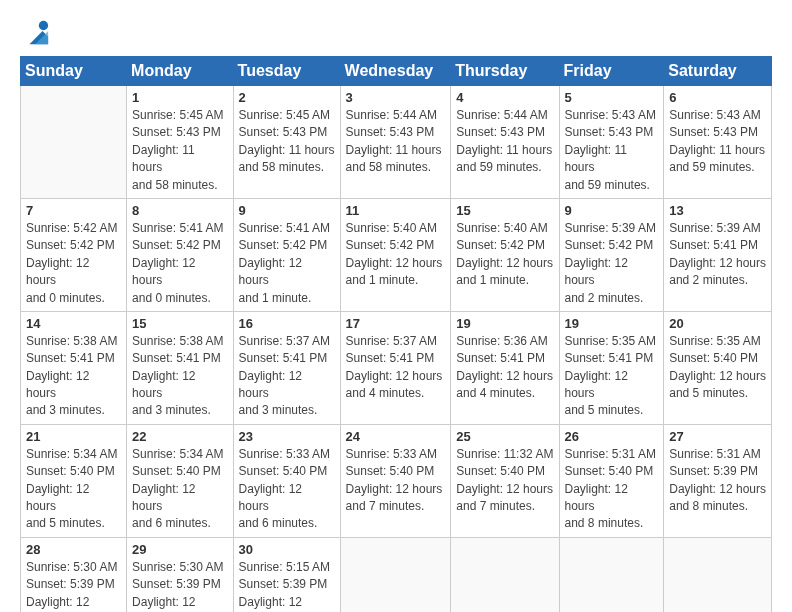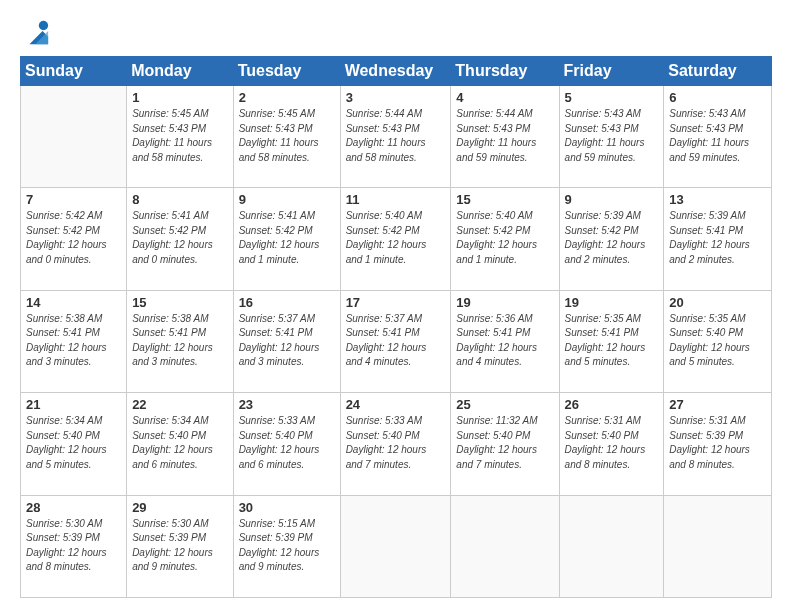--- a/index.html
+++ b/index.html
@@ -83,23 +83,22 @@
       background: #f9f9f9;
     }
     .day-number {
       font-size: 13px;
       font-weight: bold;
       color: #333;
       margin-bottom: 2px;
     }
     .day-info {
       color: #444;
-      font-size: 10px;
+      font-size: 12px;
       line-height: 1.45;
-      font-style: italic;
     }
     .last-row td {
       height: 70px;
     }
   </style>
 </head>
 <body>
 
 <div class="page">
   <div class="header">

